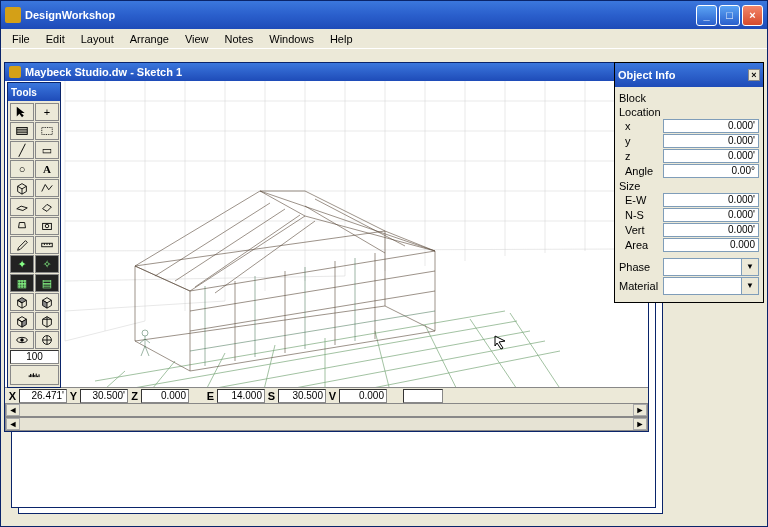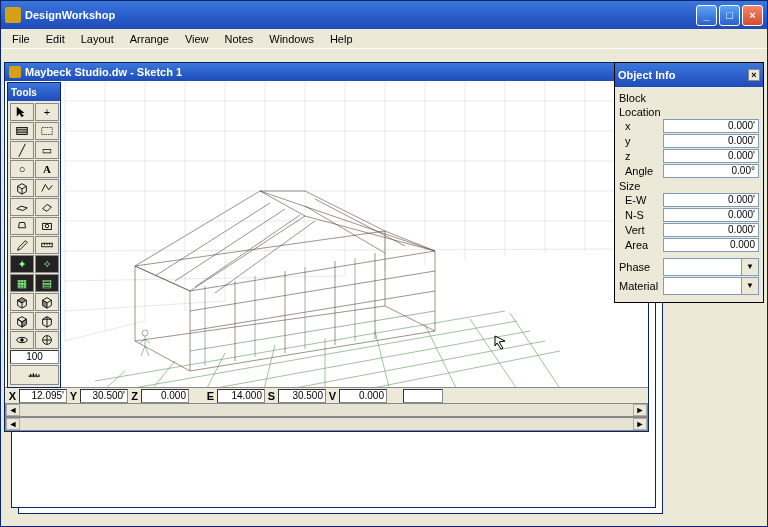--- a/index.html
+++ b/index.html
@@ -204,21 +204,21 @@
           </g>
 
           <g stroke="black" fill="none" stroke-width="1" transform="translate(490,255)">
             <polyline points="0,0 10,5 4,6 8,12 6,13 2,7 0,10 0,0"></polyline>
           </g>
         </svg>
       </div>
 
       <div class="statusbar">
         <span class="coordlbl">X</span>
-        <span class="coordval">12.095'</span>
+        <span class="coordval">26.471'</span>
         <span class="coordlbl">Y</span>
         <span class="coordval">30.500'</span>
         <span class="coordlbl">Z</span>
         <span class="coordval">0.000</span>
         <span class="gap"></span>
         <span class="coordlbl">E</span>
         <span class="coordval">14.000</span>
         <span class="coordlbl">S</span>
         <span class="coordval">30.500</span>
         <span class="coordlbl">V</span>

